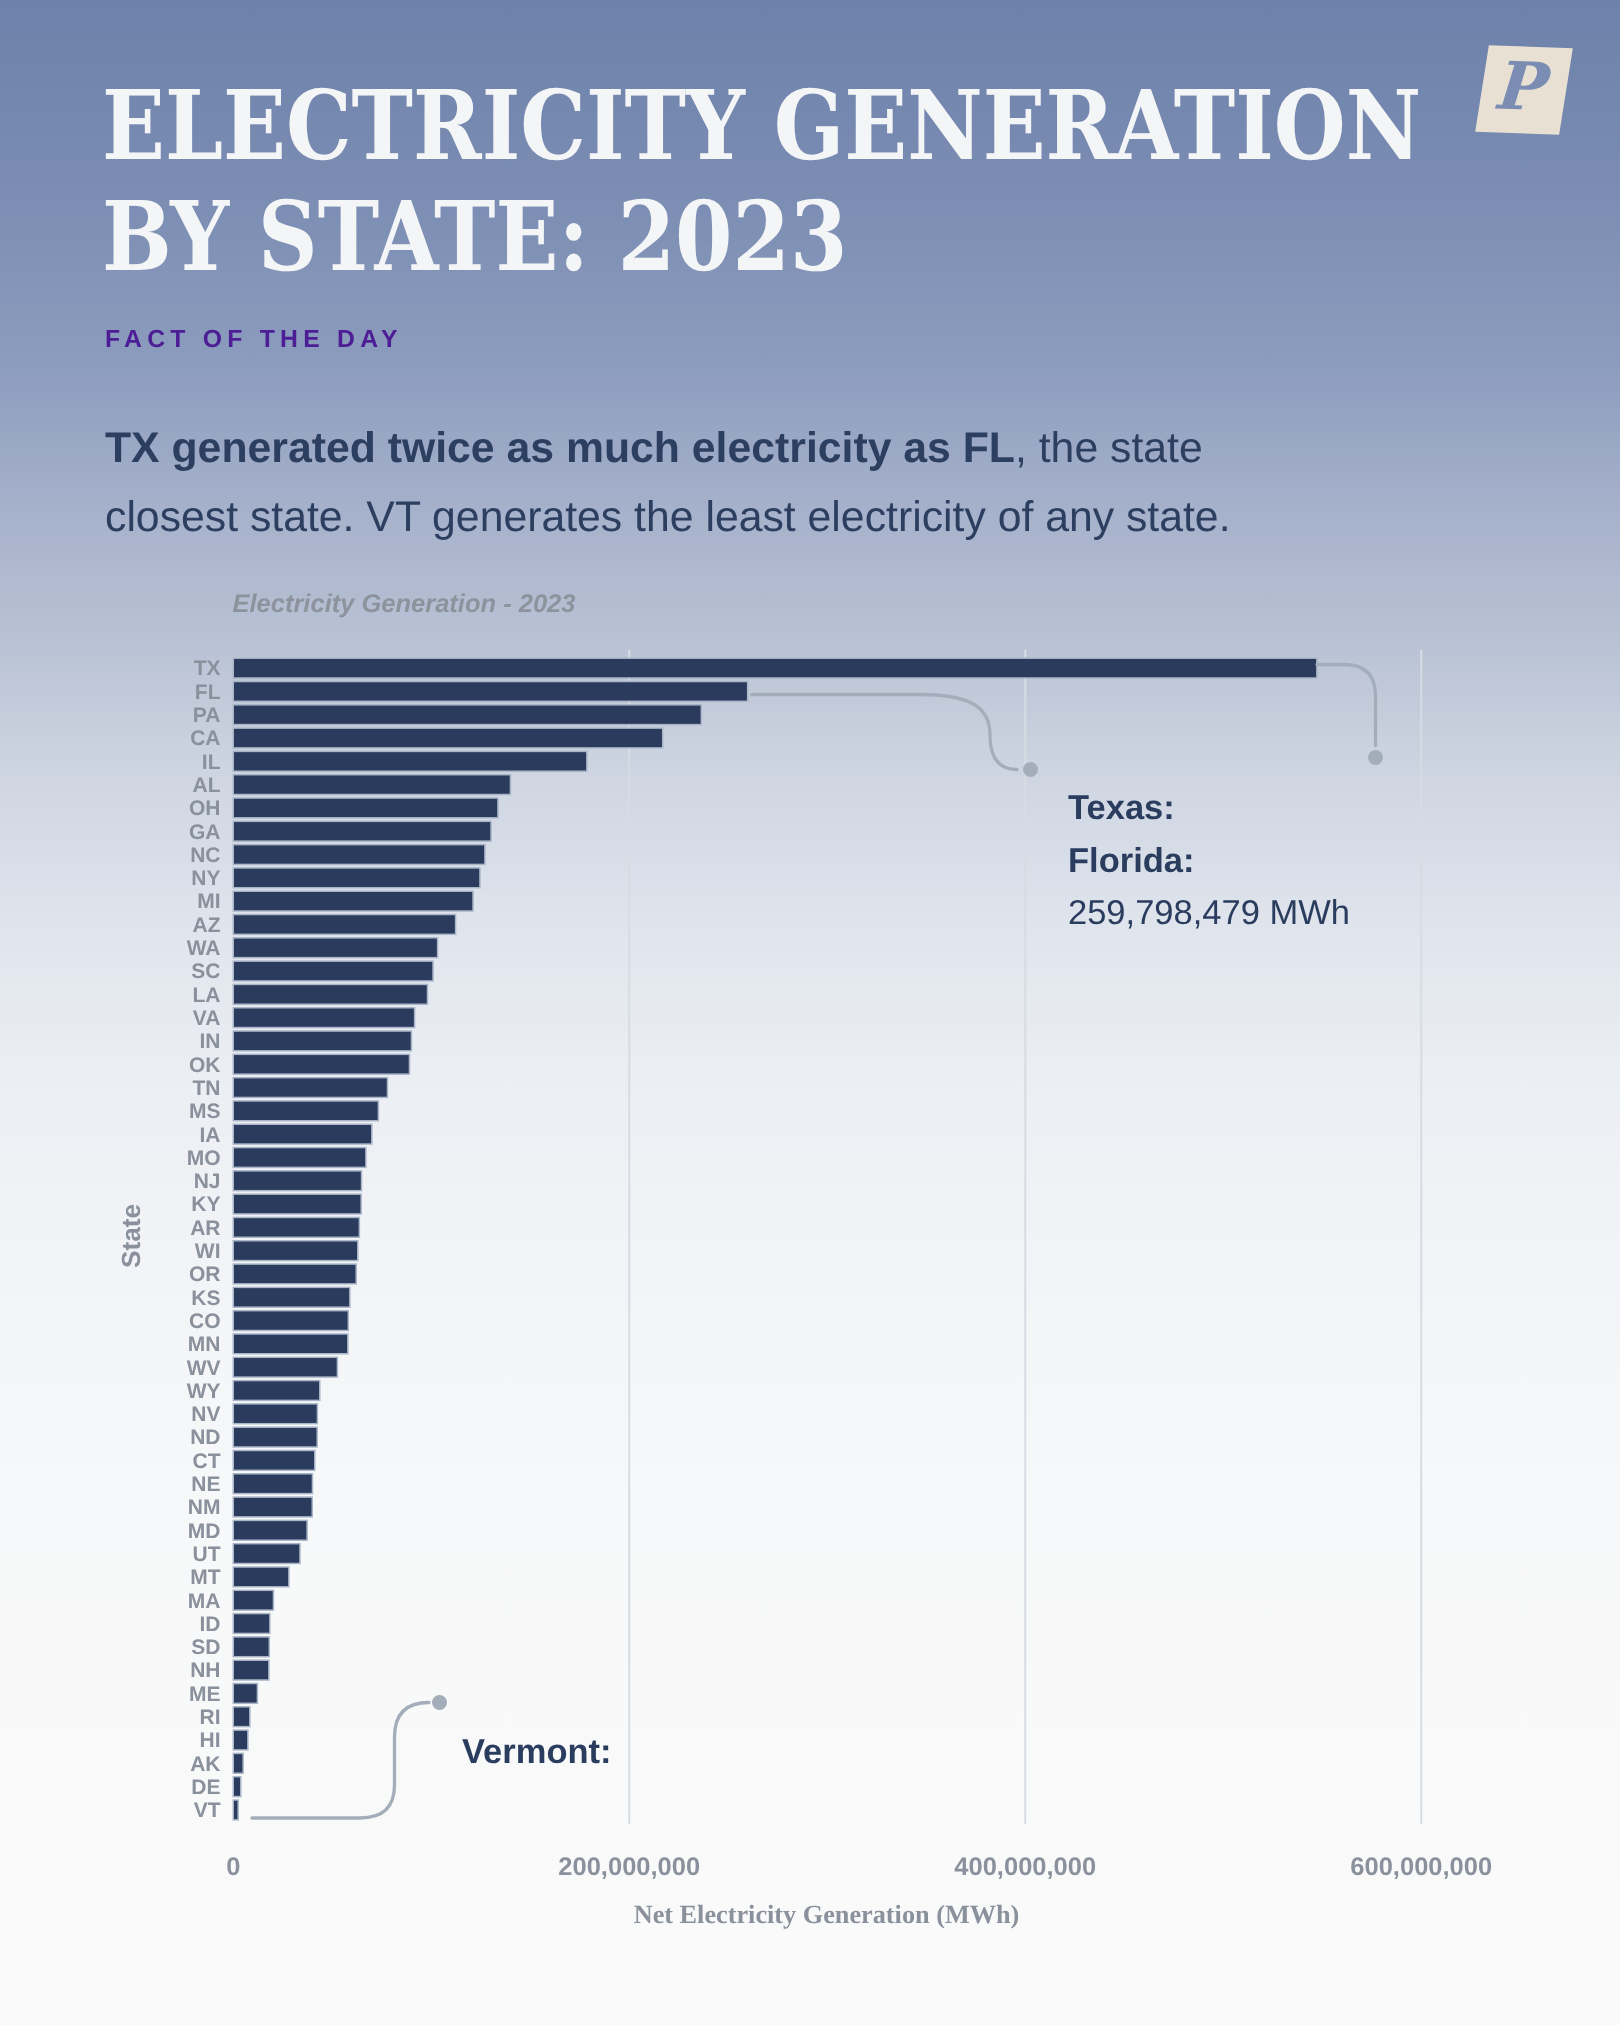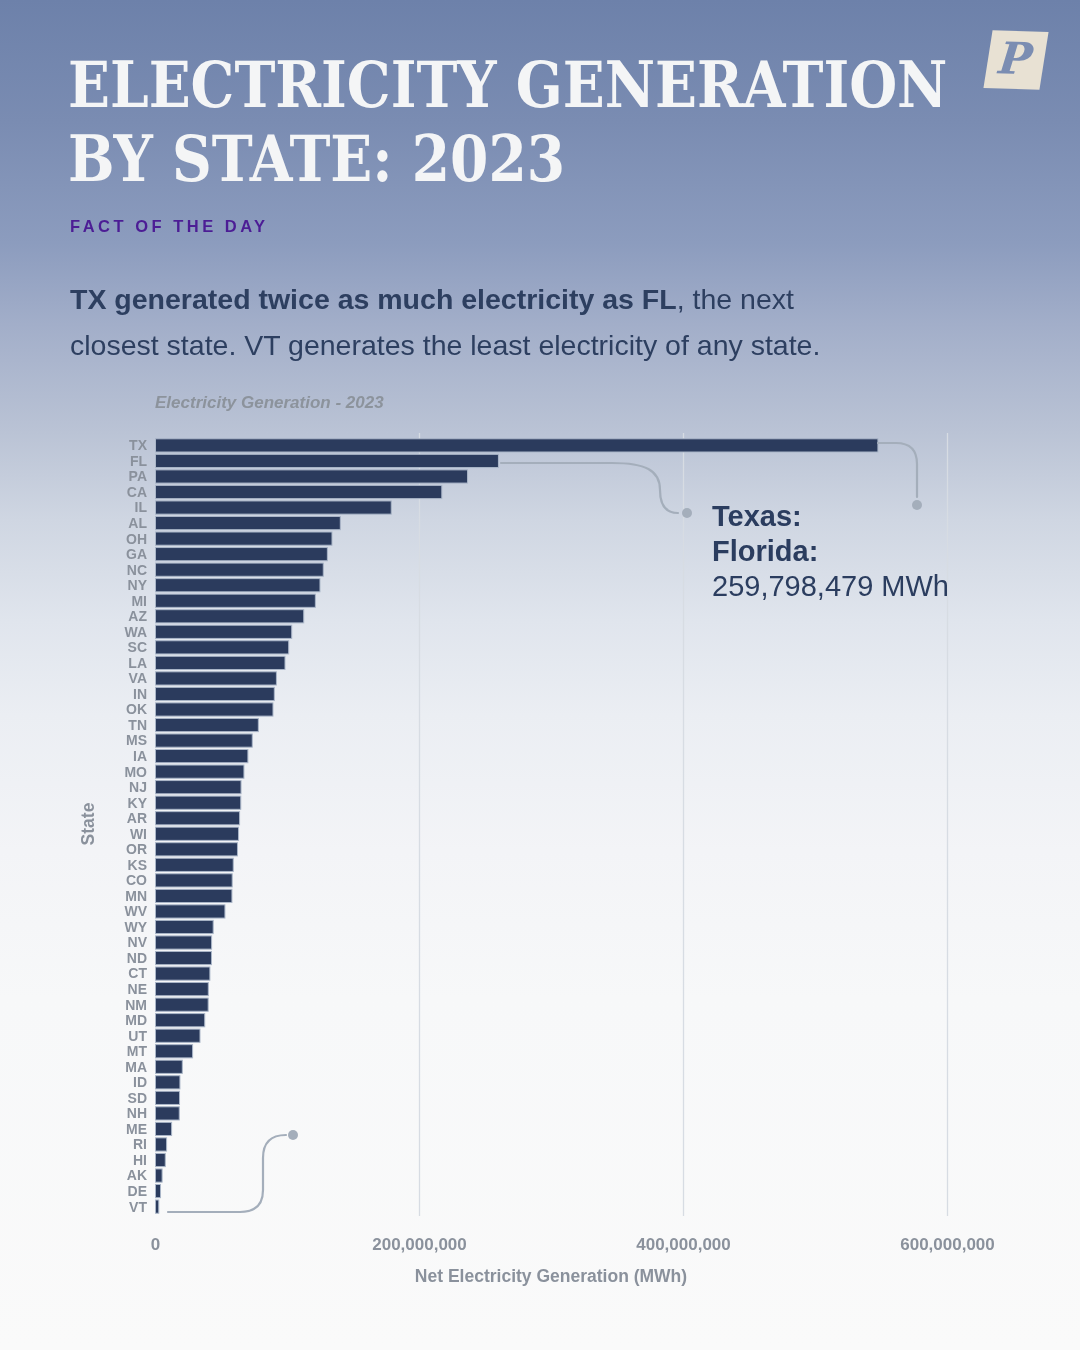--- a/index.html
+++ b/index.html
@@ -44,50 +44,50 @@
     position:absolute;left:70px;top:276px;width:985px;
     font-size:28.5px;line-height:46px;color:#2d3f60;
   }
   .subtitle b{font-weight:bold;}
   .chart-title{
     position:absolute;left:155px;top:393px;width:792px;text-align:left;
     font-size:17px;font-weight:bold;color:#8c939c;font-style:italic;
   }
   .xaxis-title{
     position:absolute;left:155px;top:1266px;width:792px;text-align:center;
-    font-size:17.5px;font-weight:bold;color:#8a919c;
+    font-size:17.5px;font-weight:bold;color:#8a919c;font-family:Liberation Serif, serif;
   }
   .yaxis-title{
     position:absolute;left:88px;top:824px;white-space:nowrap;
     transform:translate(-50%,-50%) rotate(-90deg);
     font-size:17.5px;font-weight:bold;color:#8a919c;
   }
   svg#chart-svg{position:absolute;left:0;top:0;}
   svg text{font-family:"Liberation Sans",sans-serif;}
   .ylab{font-size:14px;font-weight:bold;fill:#8a919c;}
   .xlab{font-size:17px;font-weight:bold;fill:#8a919c;}
   .grid{stroke:#d7dce3;stroke-width:1.3;}
   .callout{fill:none;stroke:#a4aebb;stroke-width:2.2;stroke-linecap:round;}
-  .anno{position:absolute;color:#2b3d5f;font-size:29px;line-height:35px;white-space:nowrap;}
+  .anno{position:absolute;color:#2b3d5f;font-size:23px;line-height:35px;white-space:nowrap;margin-top:22px;}
   .anno .anno-label{font-weight:bold;}
 </style>
 </head>
 <body>
 
 <div class="hdr-title">
   <div>ELECTRICITY GENERATION</div>
   <div>BY STATE: 2023</div>
 </div>
 <div class="kicker">FACT OF THE DAY</div>
 <div class="logo">
   <span>P</span>
 </div>
 
 <div class="subtitle">
-  <div><b>TX generated twice as much electricity as FL</b><span>, the next</span></div>
+  <div><b>TX generated twice as much electricity as FL</b><span>, the state</span></div>
   <div>closest state. VT generates the least electricity of any state.</div>
 </div>
 
 <div class="chart-title">Electricity Generation - 2023</div>
 <div class="yaxis-title">State</div>
 <div class="xaxis-title">Net Electricity Generation (MWh)</div>
 
 <svg id="chart-svg" width="1080" height="1350" viewBox="0 0 1080 1350">
     <line x1="419.5" y1="433" x2="419.5" y2="1216" class="grid"></line>
     <line x1="683.5" y1="433" x2="683.5" y2="1216" class="grid"></line>
@@ -203,13 +203,14 @@
     <path d="M168,1212 H240 Q263,1212 263,1190 V1158 Q263,1135 286,1135" class="callout"></path>
     <circle cx="293" cy="1135" r="5" fill="#a4aebb"></circle>
   </svg>
 
 <div class="anno" style="left:712px;top:499px;">
   <div class="anno-label">Texas:</div>
   <div class="anno-label">Florida:</div>
   <div class="anno-value">259,798,479 MWh</div>
 </div>
 <div class="anno" style="left:308px;top:1127px;line-height:36px;">
+  <div class="anno-label">Vermont:</div>
 </div>
 
 </body></html>

